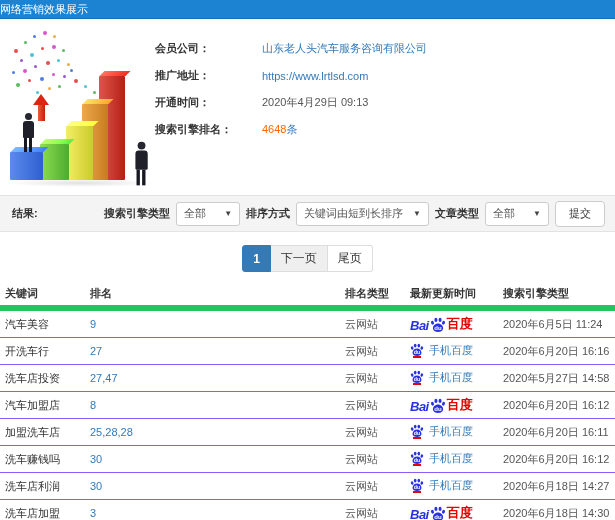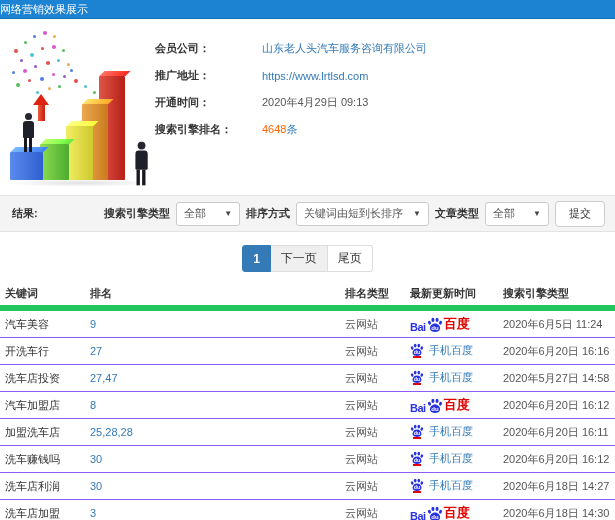--- a/index.html
+++ b/index.html
@@ -72,21 +72,21 @@
 
   
   .tbl { margin-top:10px; }
   .tbl-row { display:grid; grid-template-columns:85px 255px 65px 93px 1fr; align-items:center;
     height:27px; padding-left:5px; border-bottom:1px solid #8b5cf6; }
   .tbl-head { font-weight:bold; height:29px; border-bottom:6px solid #22c55e; }
   .cell-rank { color:var(--link,#337ab7); }
   .cell-type, .cell-time { color:#555; }
 
   .baidu-logo { display:inline-flex; align-items:flex-end; gap:1px; }
-  .baidu-logo .bai { color:var(--baidu-blue,#2932e1); font-weight:bold; font-size:11px; letter-spacing:-.5px; }
+  .baidu-logo .bai { color:var(--baidu-blue,#2932e1); font-weight:bold; font-size:13px; font-style:italic; letter-spacing:-.5px; }
   .baidu-logo .bcn { color:var(--baidu-red,#e10601); font-weight:bold; font-size:13px; }
   .mbaidu { display:inline-flex; align-items:center; gap:5px; color:var(--link,#337ab7); }
   .mbaidu .red-underline { position:absolute; left:3px; bottom:-1px; width:8px; height:2px; background:#e10601; }
   .pawwrap { position:relative; display:inline-flex; }
 </style>
 </head>
 <body>
 
 <div class="topbar">
   <span>网络营销效果展示</span>

